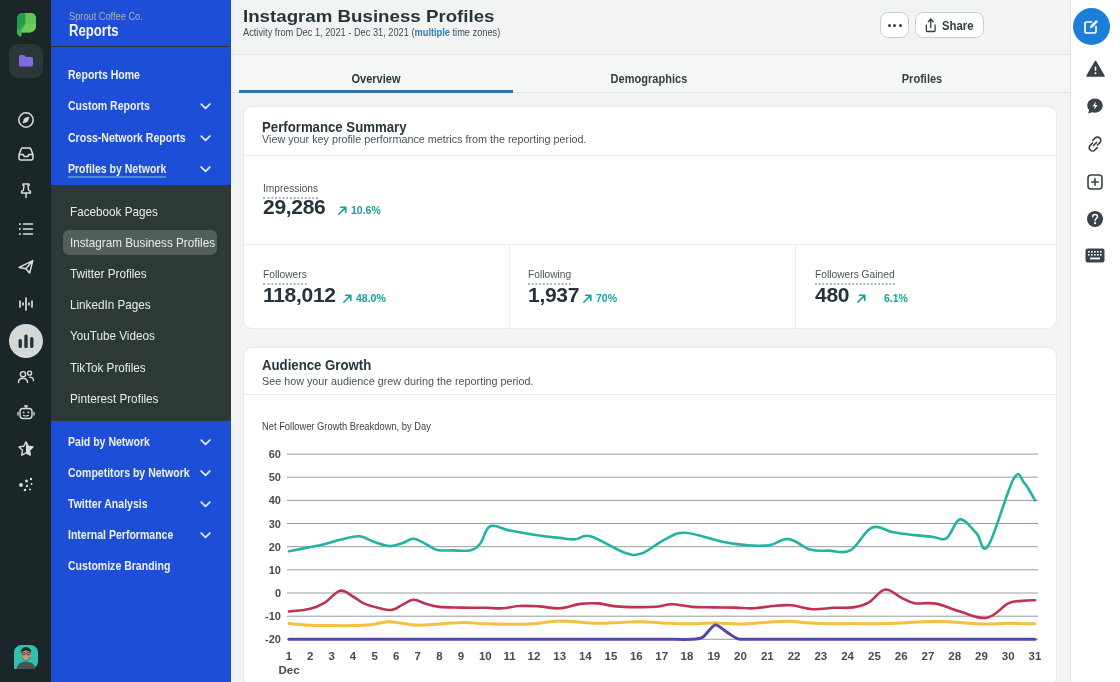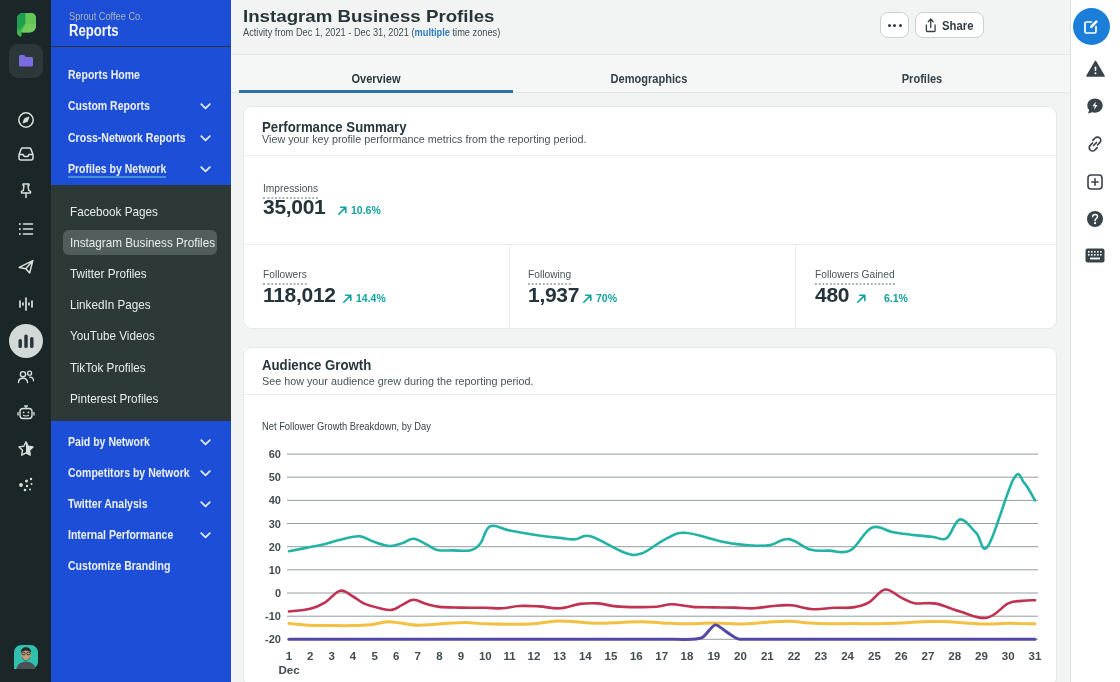--- a/index.html
+++ b/index.html
@@ -233,37 +233,37 @@
   <div class="abs" style="left:8px;top:71px;width:274px;text-align:center;font-size:13px;font-weight:700;color:#2a383e;transform:scaleX(0.85);">Overview</div>
   <div class="abs" style="left:281px;top:71px;width:274px;text-align:center;font-size:13px;font-weight:700;color:#33414a;transform:scaleX(0.85);">Demographics</div>
   <div class="abs" style="left:554px;top:71px;width:274px;text-align:center;font-size:13px;font-weight:700;color:#33414a;transform:scaleX(0.85);">Profiles</div>
   <div class="abs" style="left:8px;top:90px;width:274px;height:3px;background:#2f74a8;"></div>
 
   <div class="card" style="top:106px;height:223px;">
     <div class="ctitle" style="top:11px;">Performance Summary</div>
     <div class="csub" style="top:26px;">View your key profile performance metrics from the reporting period.</div>
     <div class="hdiv" style="top:48px;"></div>
     <div class="mlabel" style="left:19px;top:75px;">Impressions</div>
-    <div class="mval" style="left:19px;top:88px;">35,001</div>
+    <div class="mval" style="left:19px;top:88px;">29,286</div>
     <div class="mdelta" style="left:93px;top:97px;">
         <svg width="11" height="11" viewBox="0 0 11 11" style="vertical-align:-1px;">
           <path d="M1.8 9.2 L8.6 2.4 M3.6 2.2 L8.8 2.2 L8.8 7.4" fill="none" stroke="#11a3a0" stroke-width="1.6" stroke-linecap="round" stroke-linejoin="round"></path>
         </svg>
         <span style="margin-left:3px;">10.6%</span>
       </div>
     <div class="hdiv" style="top:137px;"></div>
     <div class="abs" style="left:265px;top:138px;width:1px;height:84px;background:#e9edec;"></div>
     <div class="abs" style="left:551px;top:138px;width:1px;height:84px;background:#e9edec;"></div>
     <div class="mlabel" style="left:19px;top:161px;">Followers</div>
     <div class="mval" style="left:19px;top:176px;">118,012</div>
     <div class="mdelta" style="left:98px;top:185px;">
         <svg width="11" height="11" viewBox="0 0 11 11" style="vertical-align:-1px;">
           <path d="M1.8 9.2 L8.6 2.4 M3.6 2.2 L8.8 2.2 L8.8 7.4" fill="none" stroke="#11a3a0" stroke-width="1.6" stroke-linecap="round" stroke-linejoin="round"></path>
         </svg>
-        <span style="margin-left:3px;">14.4%</span>
+        <span style="margin-left:3px;">48.0%</span>
       </div>
     <div class="mlabel" style="left:284px;top:161px;">Following</div>
     <div class="mval" style="left:284px;top:176px;">1,937</div>
     <div class="mdelta" style="left:338px;top:185px;">
         <svg width="11" height="11" viewBox="0 0 11 11" style="vertical-align:-1px;">
           <path d="M1.8 9.2 L8.6 2.4 M3.6 2.2 L8.8 2.2 L8.8 7.4" fill="none" stroke="#11a3a0" stroke-width="1.6" stroke-linecap="round" stroke-linejoin="round"></path>
         </svg>
         <span style="margin-left:3px;">70%</span>
       </div>
     <div class="mlabel" style="left:571px;top:161px;">Followers Gained</div>

